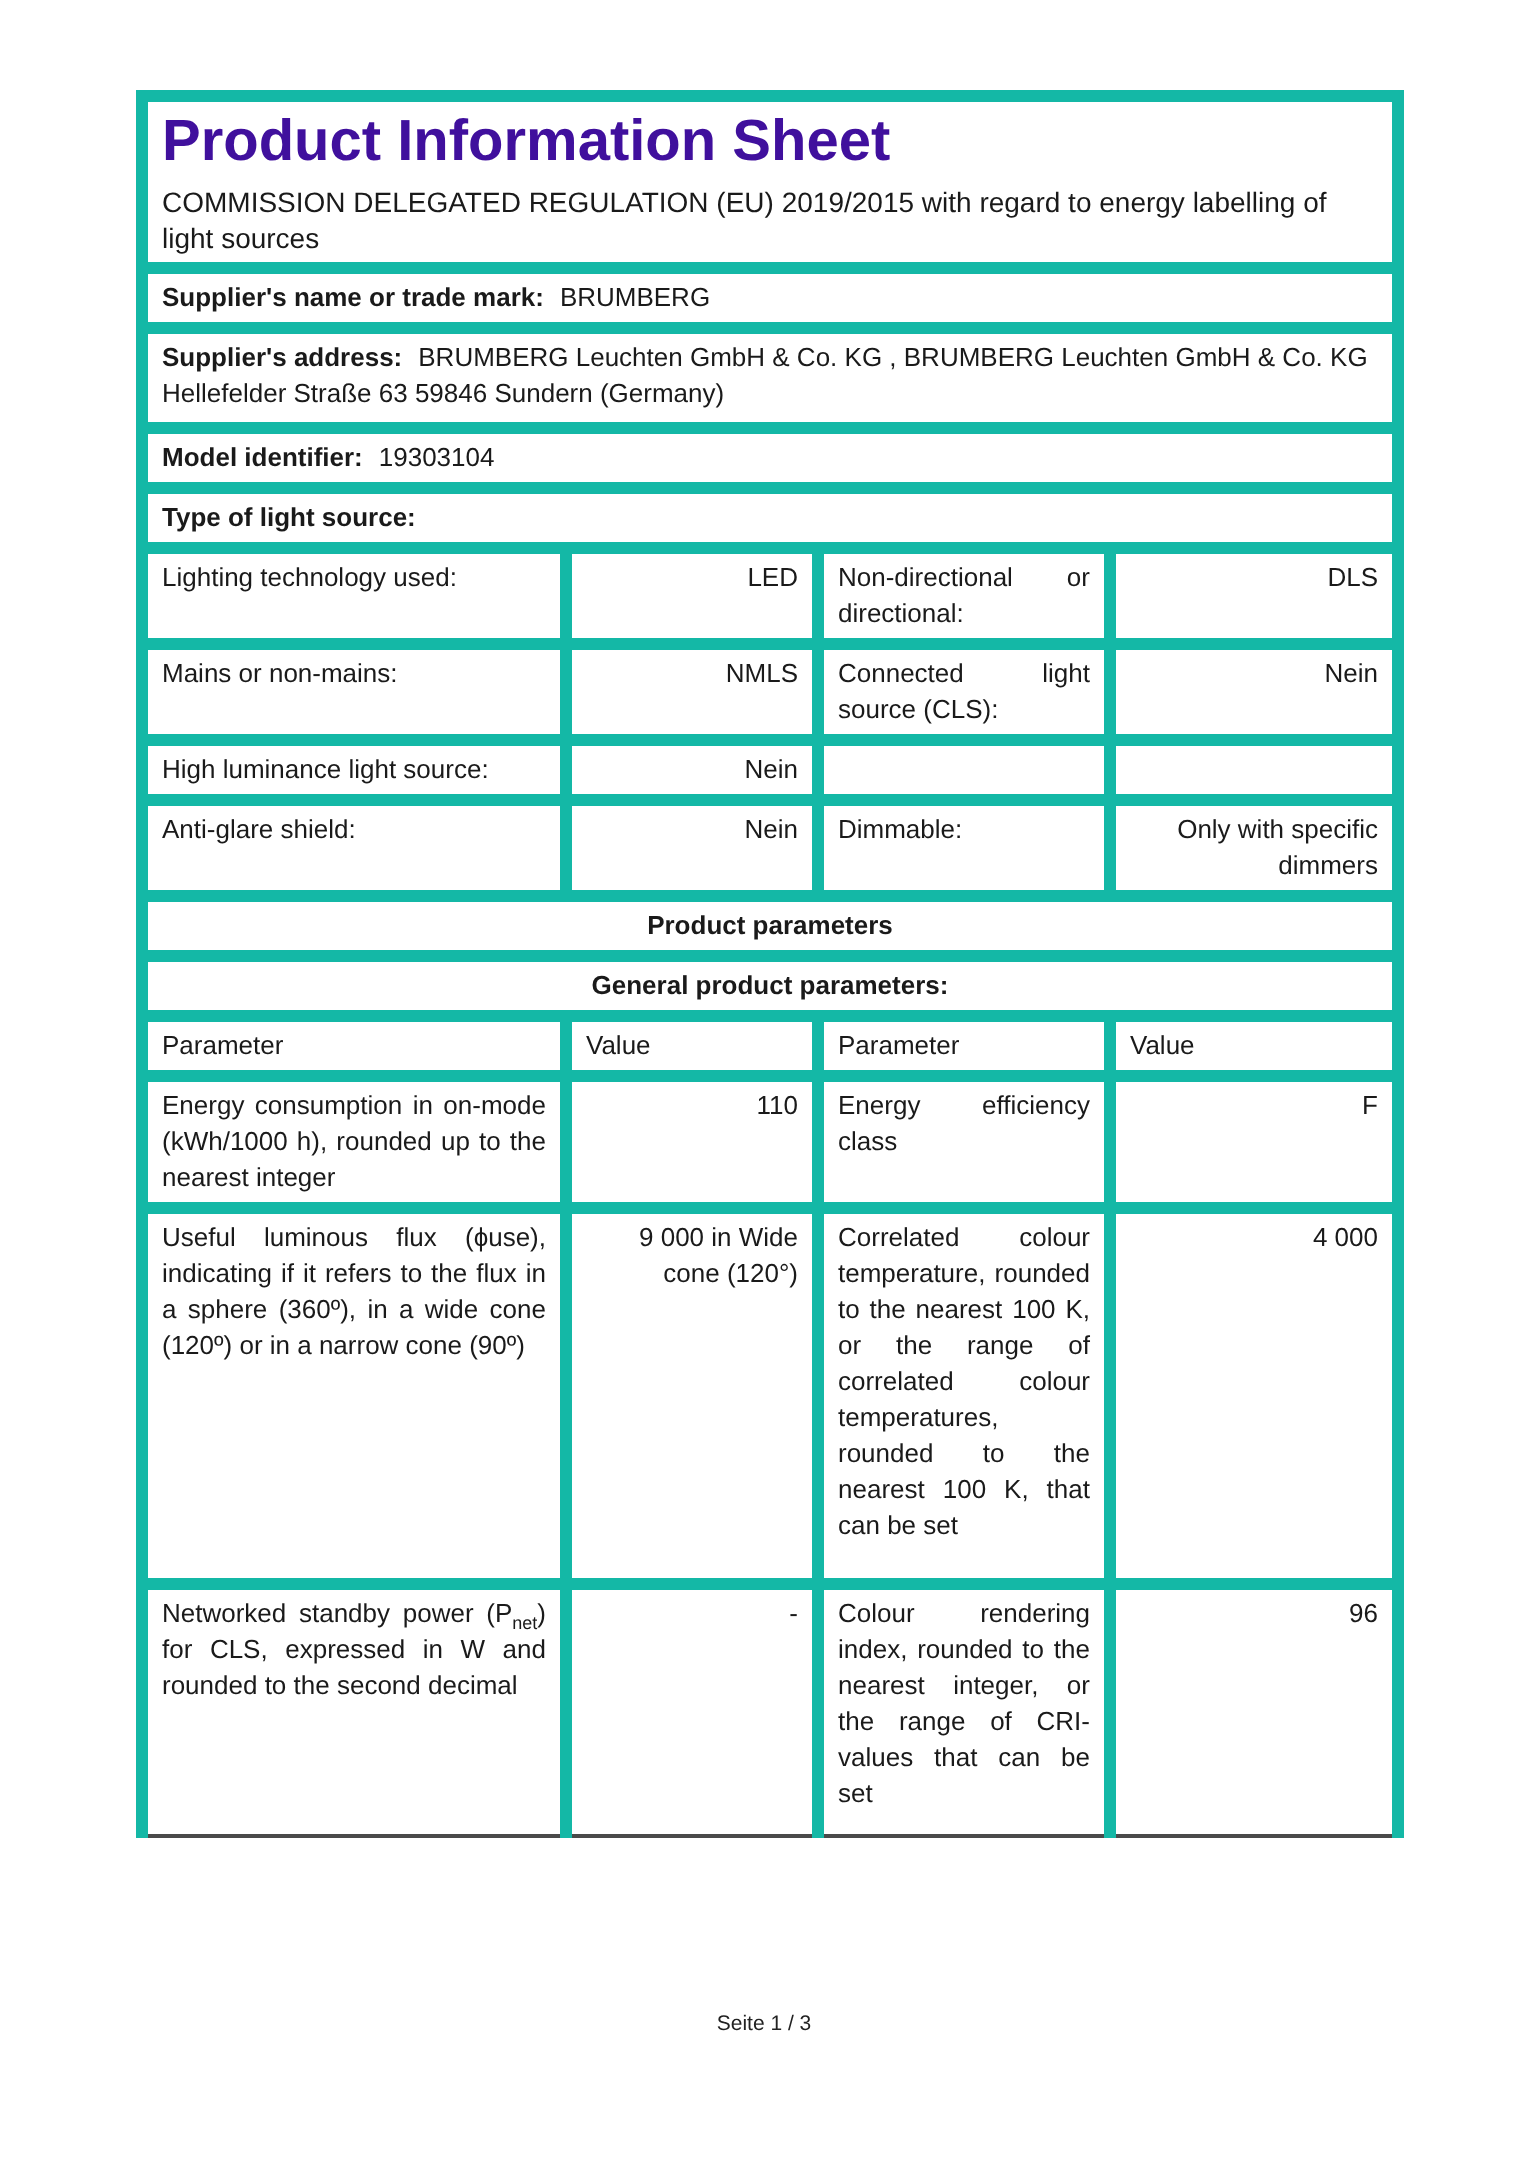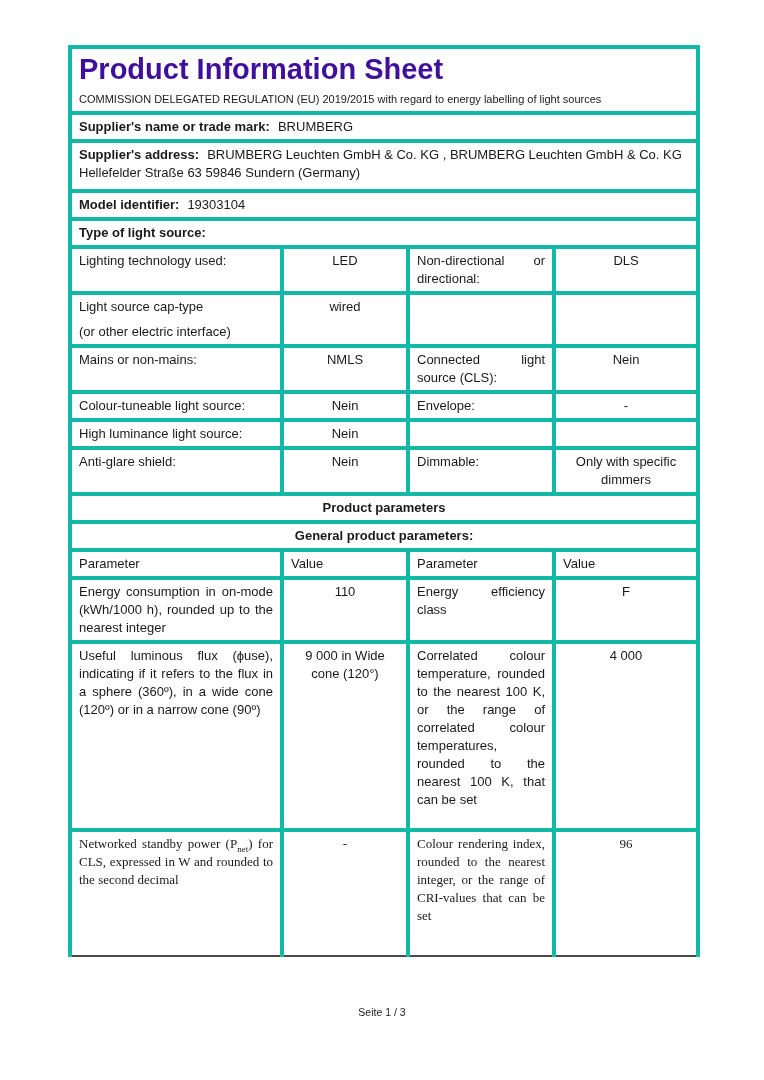--- a/index.html
+++ b/index.html
@@ -5,54 +5,54 @@
   * { margin:0; padding:0; box-sizing:border-box; }
   html,body { background:#ffffff; }
   body {
     width:764px; height:1080px; position:relative;
     font-family:"Liberation Sans", sans-serif;
     color:#1a1a1a;
   }
   .sheet { position:absolute; left:68px; top:45px; width:628px; }
   table.pis { border-collapse:collapse; width:628px; table-layout:fixed; }
   table.pis td {
-    border:4px solid #14b8a6;
+    border:6px solid #14b8a6;
     vertical-align:top;
     font-size:13px;
     line-height:18px;
     padding:3px 7px;
     overflow:hidden;
   }
   
   td.title-cell { padding:7px 9px 8px 9px; }
   .doc-title { font-size:29px; font-weight:bold; line-height:34px; letter-spacing:0; }
-  .doc-subtitle { margin-top:4px; font-size:11px; line-height:18px; }
+  .doc-subtitle { margin-top:4px; font-size:14px; line-height:18px; }
   
   td.label-row { padding:5px 7px; }
   .lbl { font-weight:bold; }
   .lbl-val { margin-left:8px; }
   
   td.p { text-align:justify; }
-  td.v { text-align:center; }
+  td.v { text-align:right; }
   td.sec { text-align:center; font-weight:bold; }
   tr.thick-bottom td { border-bottom:2px solid #4a4a4a; }
   tr.bottom-edge td { border-bottom:2px solid #4a4a4a; }
   .gap-line { margin-top:7px; }
   sub { font-size:9px; line-height:0; }
   
   tr.h-lighting   { height:40px; }
   tr.h-cap        { height:45px; }
   tr.h-mains      { height:41px; }
   tr.h-short      { height:22px; }
   tr.h-antiglare  { height:41px;margin-top:47px; }
   tr.h-sec        { height:22px; }
   tr.h-energy     { height:59px; }
   tr.h-flux       { height:188px; }
   tr.h-onmode     { height:77px; }
-  tr.h-net        { height:126px;font-family:Liberation Serif, serif; }
+  tr.h-net        { height:126px; }
   tr.h-suppname   { height:28px; }
   tr.h-suppaddr   { height:50px; }
   tr.h-model      { height:28px; }
   tr.h-type       { height:28px; }
   .footer {
     position:absolute; left:68px; top:1006px; width:628px;
     text-align:center; font-size:10.5px; color:#222;
   }
 </style>
 </head>
@@ -98,40 +98,25 @@
         <span class="lbl">Type of light source:</span>
       </td>
     </tr>
 
     <tr class="h-lighting">
       <td class="p">Lighting technology used:</td>
       <td class="v">LED</td>
       <td class="p">Non-directional or directional:</td>
       <td class="v">DLS</td>
     </tr>
-    <tr class="h-cap">
-      <td class="p">
-        <div>Light source cap-type</div>
-        <div class="gap-line">(or other electric interface)</div>
-      </td>
-      <td class="v">wired</td>
-      <td class="p"></td>
-      <td class="v"></td>
-    </tr>
     <tr class="h-mains">
       <td class="p">Mains or non-mains:</td>
       <td class="v">NMLS</td>
       <td class="p">Connected light source (CLS):</td>
       <td class="v">Nein</td>
-    </tr>
-    <tr class="h-short">
-      <td class="p">Colour-tuneable light source:</td>
-      <td class="v">Nein</td>
-      <td class="p">Envelope:</td>
-      <td class="v">-</td>
     </tr>
     <tr class="h-short">
       <td class="p">High luminance light source:</td>
       <td class="v">Nein</td>
       <td class="p"></td>
       <td class="v"></td>
     </tr>
     <tr class="h-antiglare thick-bottom">
       <td class="p">Anti-glare shield:</td>
       <td class="v">Nein</td>

